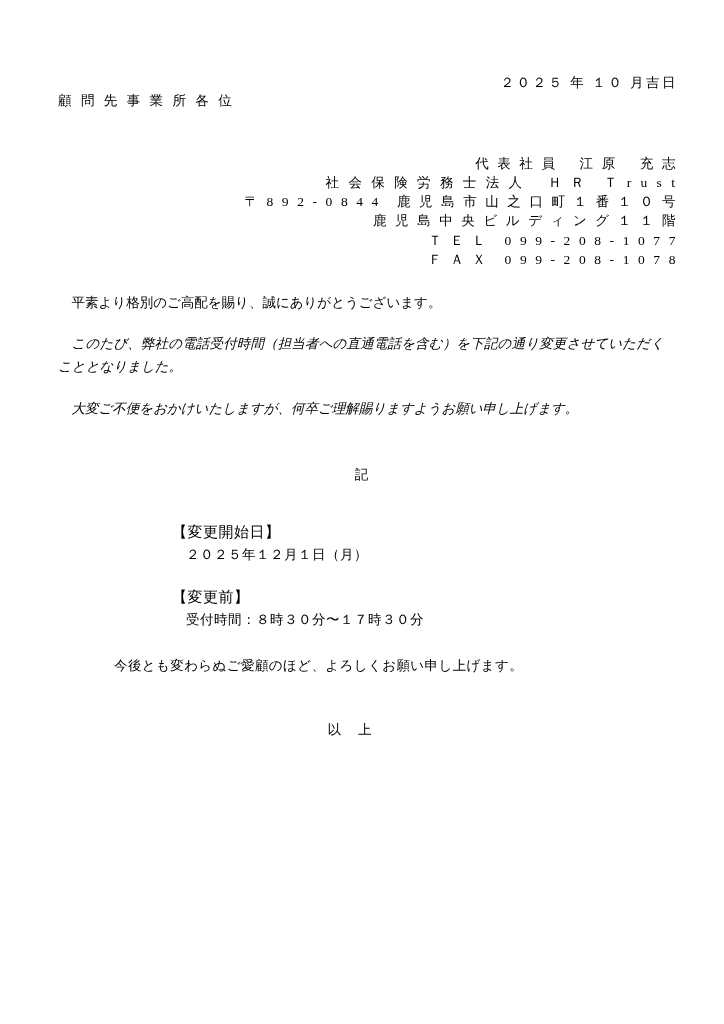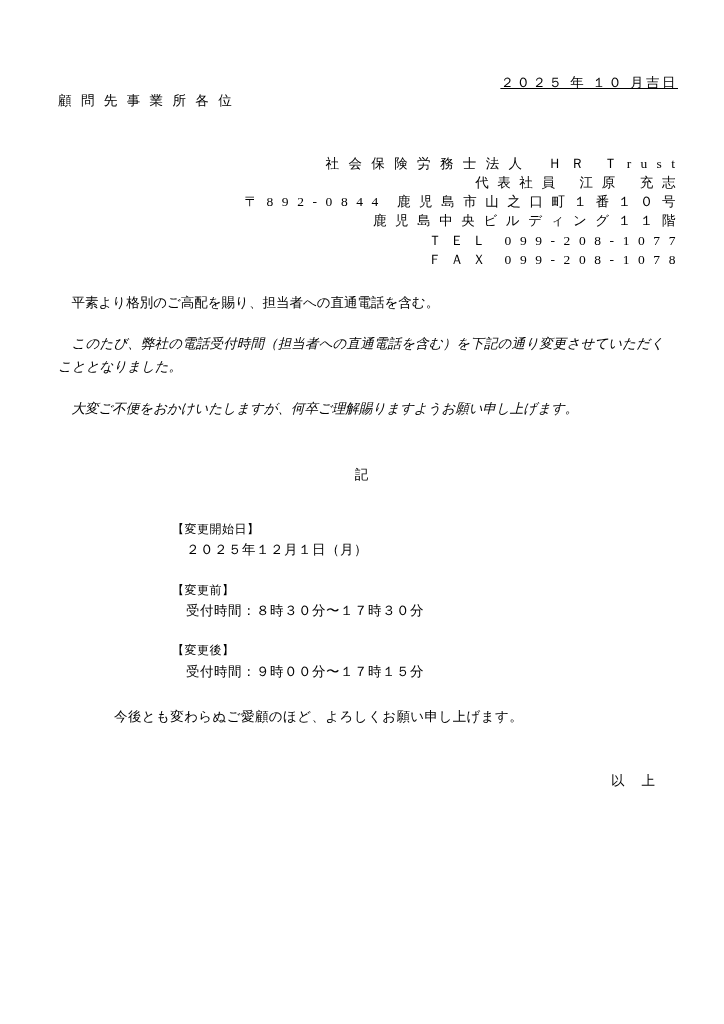--- a/index.html
+++ b/index.html
@@ -21,21 +21,20 @@
     height: 1024px;
     box-sizing: border-box;
     padding: 0 44px;
   }
   .date-line {
     text-align: right;
     font-size: 13.5px;
     letter-spacing: 2.5px;
     margin-top: 74px;
     padding-right: 2px;
-    text-decoration: underline;
   }
   .addressee {
     font-size: 13.5px;
     letter-spacing: 3px;
     padding-left: 14px;
   }
   .sender-block {
     margin-top: 44px;
     text-align: right;
     padding-right: 2px;
@@ -75,86 +74,82 @@
     letter-spacing: 1px;
   }
   .items {
     margin-top: 36px;
     padding-left: 128px;
   }
   .item-group {
     margin-bottom: 20px;
   }
   .item-head {
-    font-size: 12px;
+    font-size: 15px;
     letter-spacing: 0.5px;
     line-height: 1.6;
   }
   .item-value {
     font-size: 13.5px;
     letter-spacing: 0.5px;
     line-height: 1.6;
     padding-left: 14px;
   }
   .closing {
     font-size: 13.5px;
     margin-top: 26px;
     padding-left: 70px;
     letter-spacing: 0.4px;
   }
   .ijou {
-    text-align: right;
+    text-align: center;
     font-size: 13.5px;
     margin-top: 46px;
     padding-right: 24px;
     letter-spacing: 1px;
   }
   .ijou span.gap {
     display: inline-block;
     width: 16px;
   }
 </style>
 </head>
 <body>
 
 <div class="page">
 
   <div class="date-line">２０２５ 年 １０ 月吉日</div>
 
   <div class="addressee">顧 問 先 事 業 所 各 位</div>
 
   <div class="sender-block">
+    <div class="sender-line">代 表 社 員　 江 原　 充 志</div>
     <div class="sender-line org">社 会 保 険 労 務 士 法 人　 Ｈ Ｒ　Ｔ r u s t</div>
-    <div class="sender-line">代 表 社 員　 江 原　 充 志</div>
     <div class="sender-line">〒 8 9 2 - 0 8 4 4　鹿 児 島 市 山 之 口 町 １ 番 １ ０ 号</div>
     <div class="sender-line">鹿 児 島 中 央 ビ ル デ ィ ン グ １ １ 階</div>
     <div class="sender-line">Ｔ Ｅ Ｌ　0 9 9 - 2 0 8 - 1 0 7 7</div>
     <div class="sender-line">Ｆ Ａ Ｘ　0 9 9 - 2 0 8 - 1 0 7 8</div>
   </div>
 
 
-  <div class="body-para">平素より格別のご高配を賜り、担当者への直通電話を含む。</div>
+  <div class="body-para">平素より格別のご高配を賜り、誠にありがとうございます。</div>
   <div class="body-para tight">このたび、弊社の電話受付時間（担当者への直通電話を含む）を下記の通り変更させていただくこととなりました。</div>
   <div class="body-para tight">大変ご不便をおかけいたしますが、何卒ご理解賜りますようお願い申し上げます。</div>
 
   <div class="ki">記</div>
 
   <div class="items">
     <div class="item-group">
       <div class="item-head">【変更開始日】</div>
       <div class="item-value">２０２５年１２月１日（月）</div>
     </div>
     <div class="item-group">
       <div class="item-head">【変更前】</div>
       <div class="item-value">受付時間：８時３０分〜１７時３０分</div>
     </div>
-    <div class="item-group">
-      <div class="item-head">【変更後】</div>
-      <div class="item-value">受付時間：９時００分〜１７時１５分</div>
-    </div>
   </div>
 
   <div class="closing">今後とも変わらぬご愛顧のほど、よろしくお願い申し上げます。</div>
 
   <div class="ijou">
     <span>以</span><span class="gap"></span><span>上</span>
   </div>
 
 </div>
 

